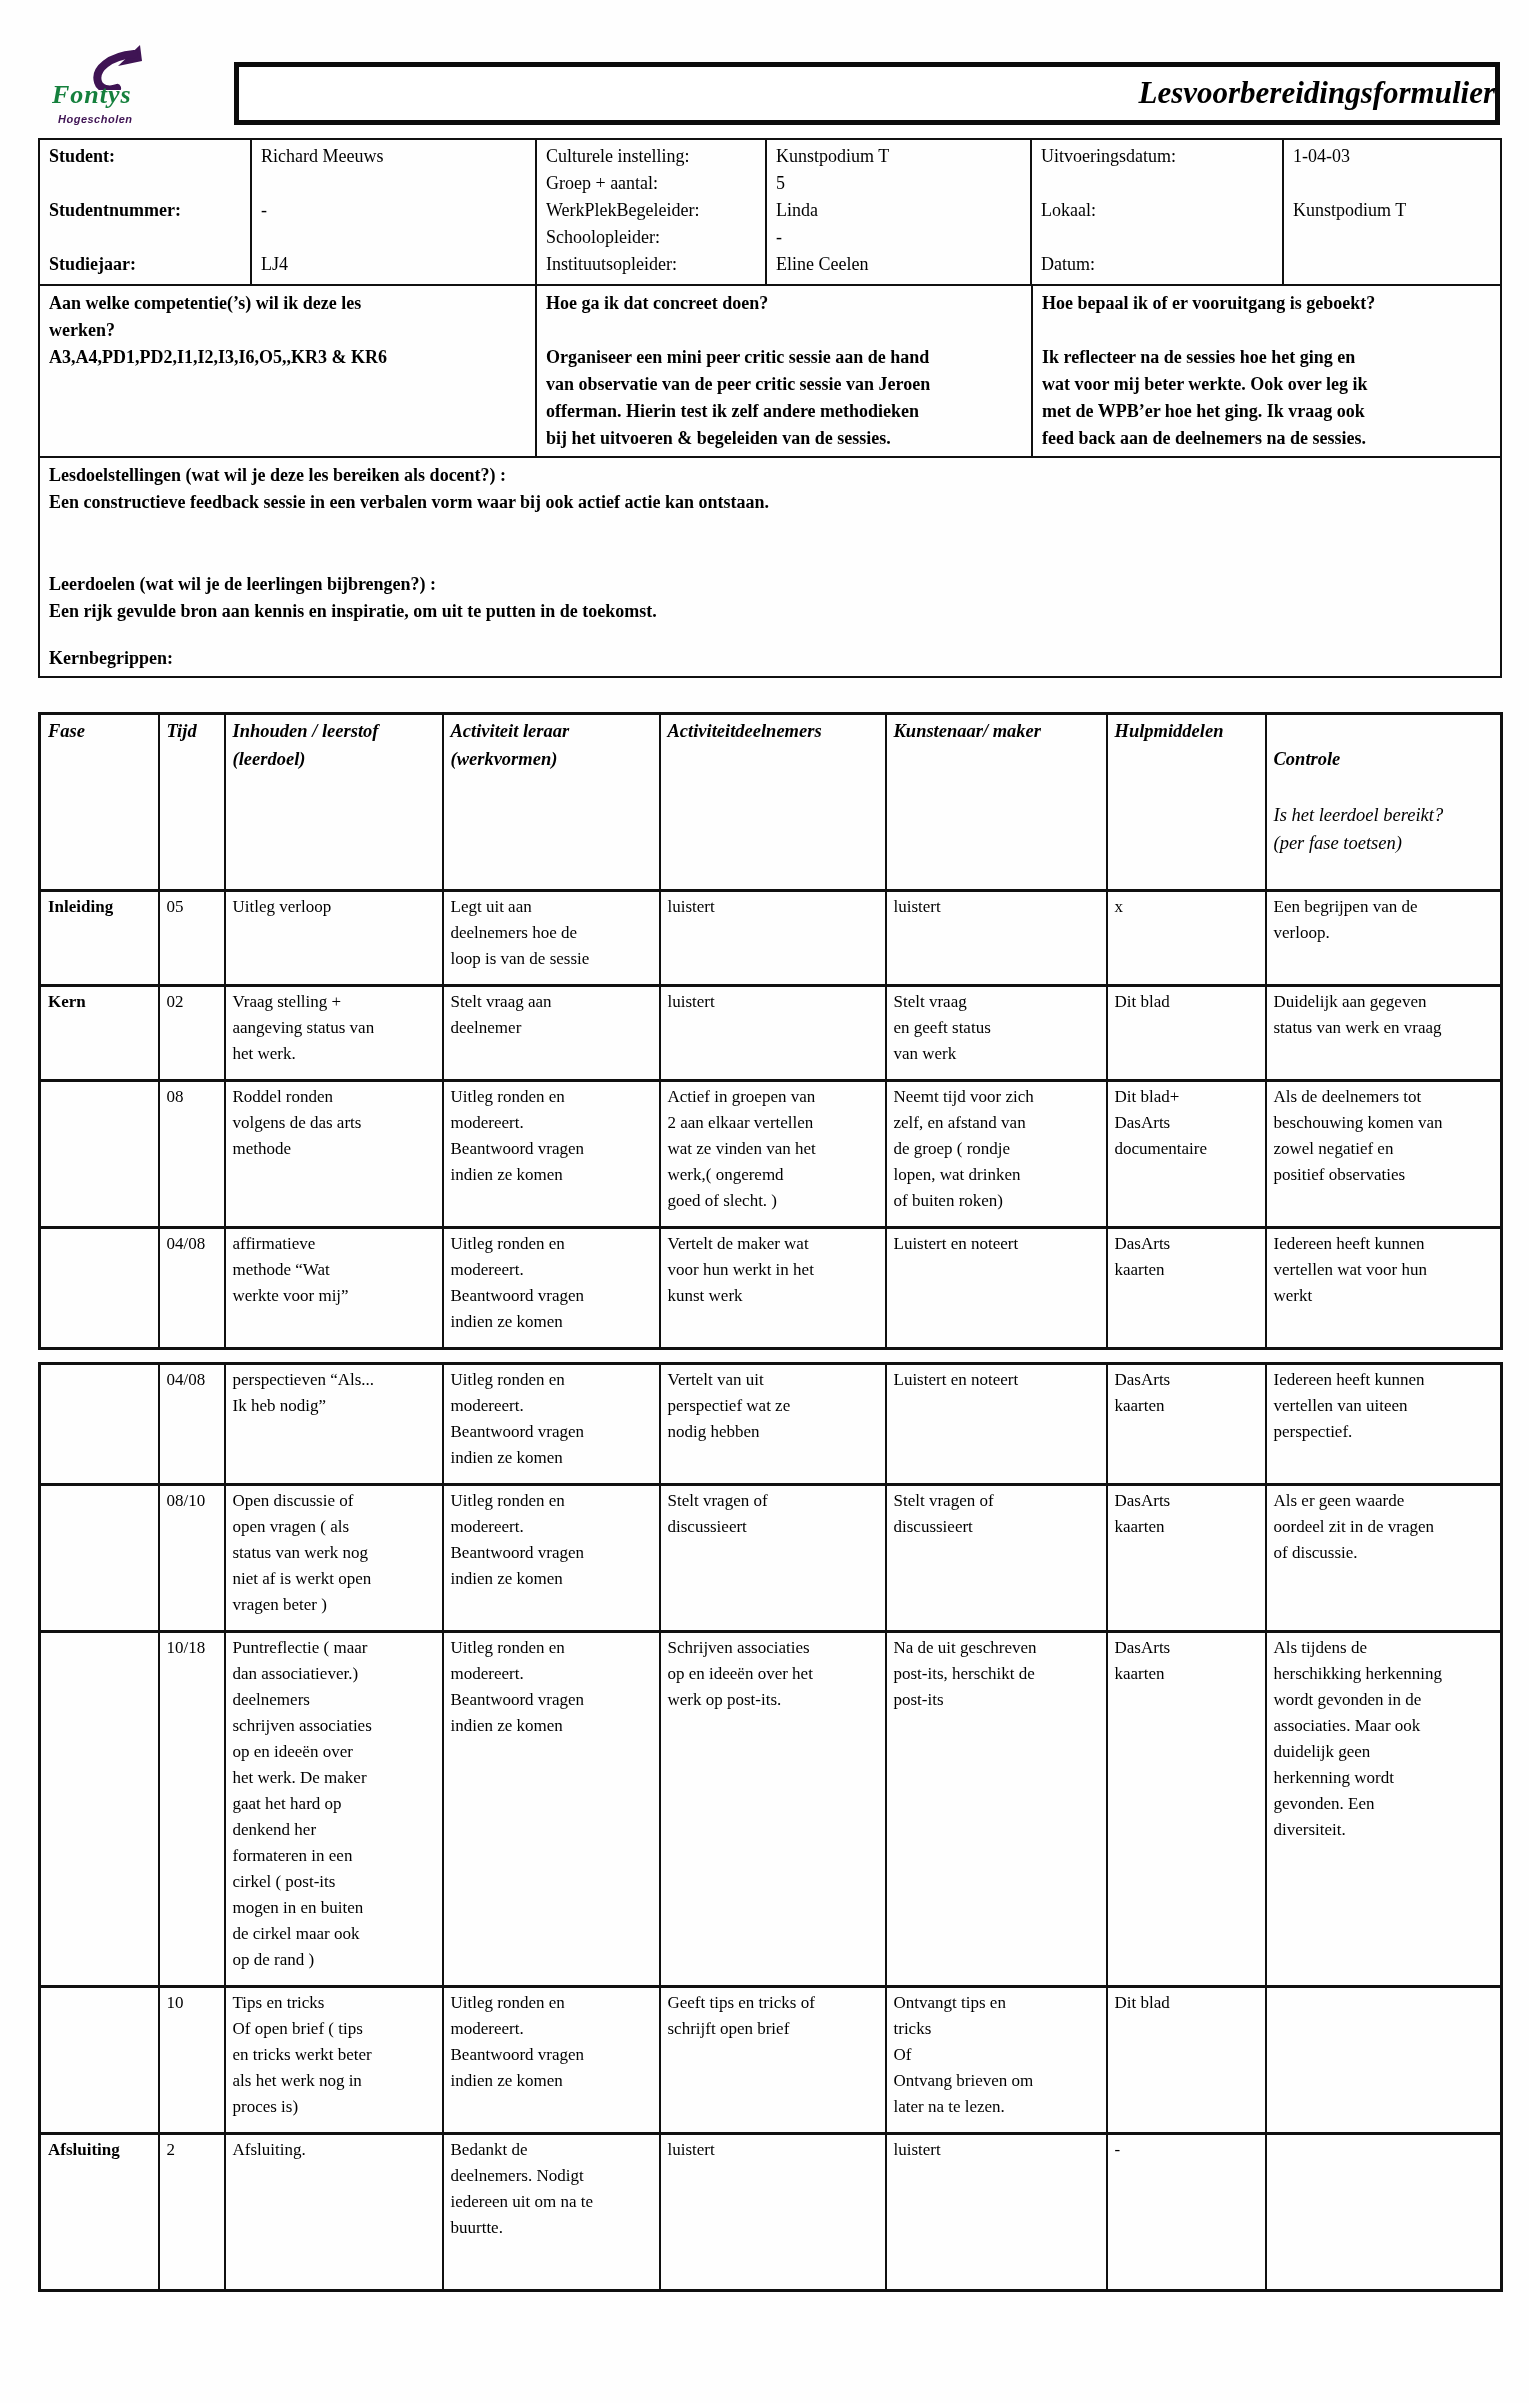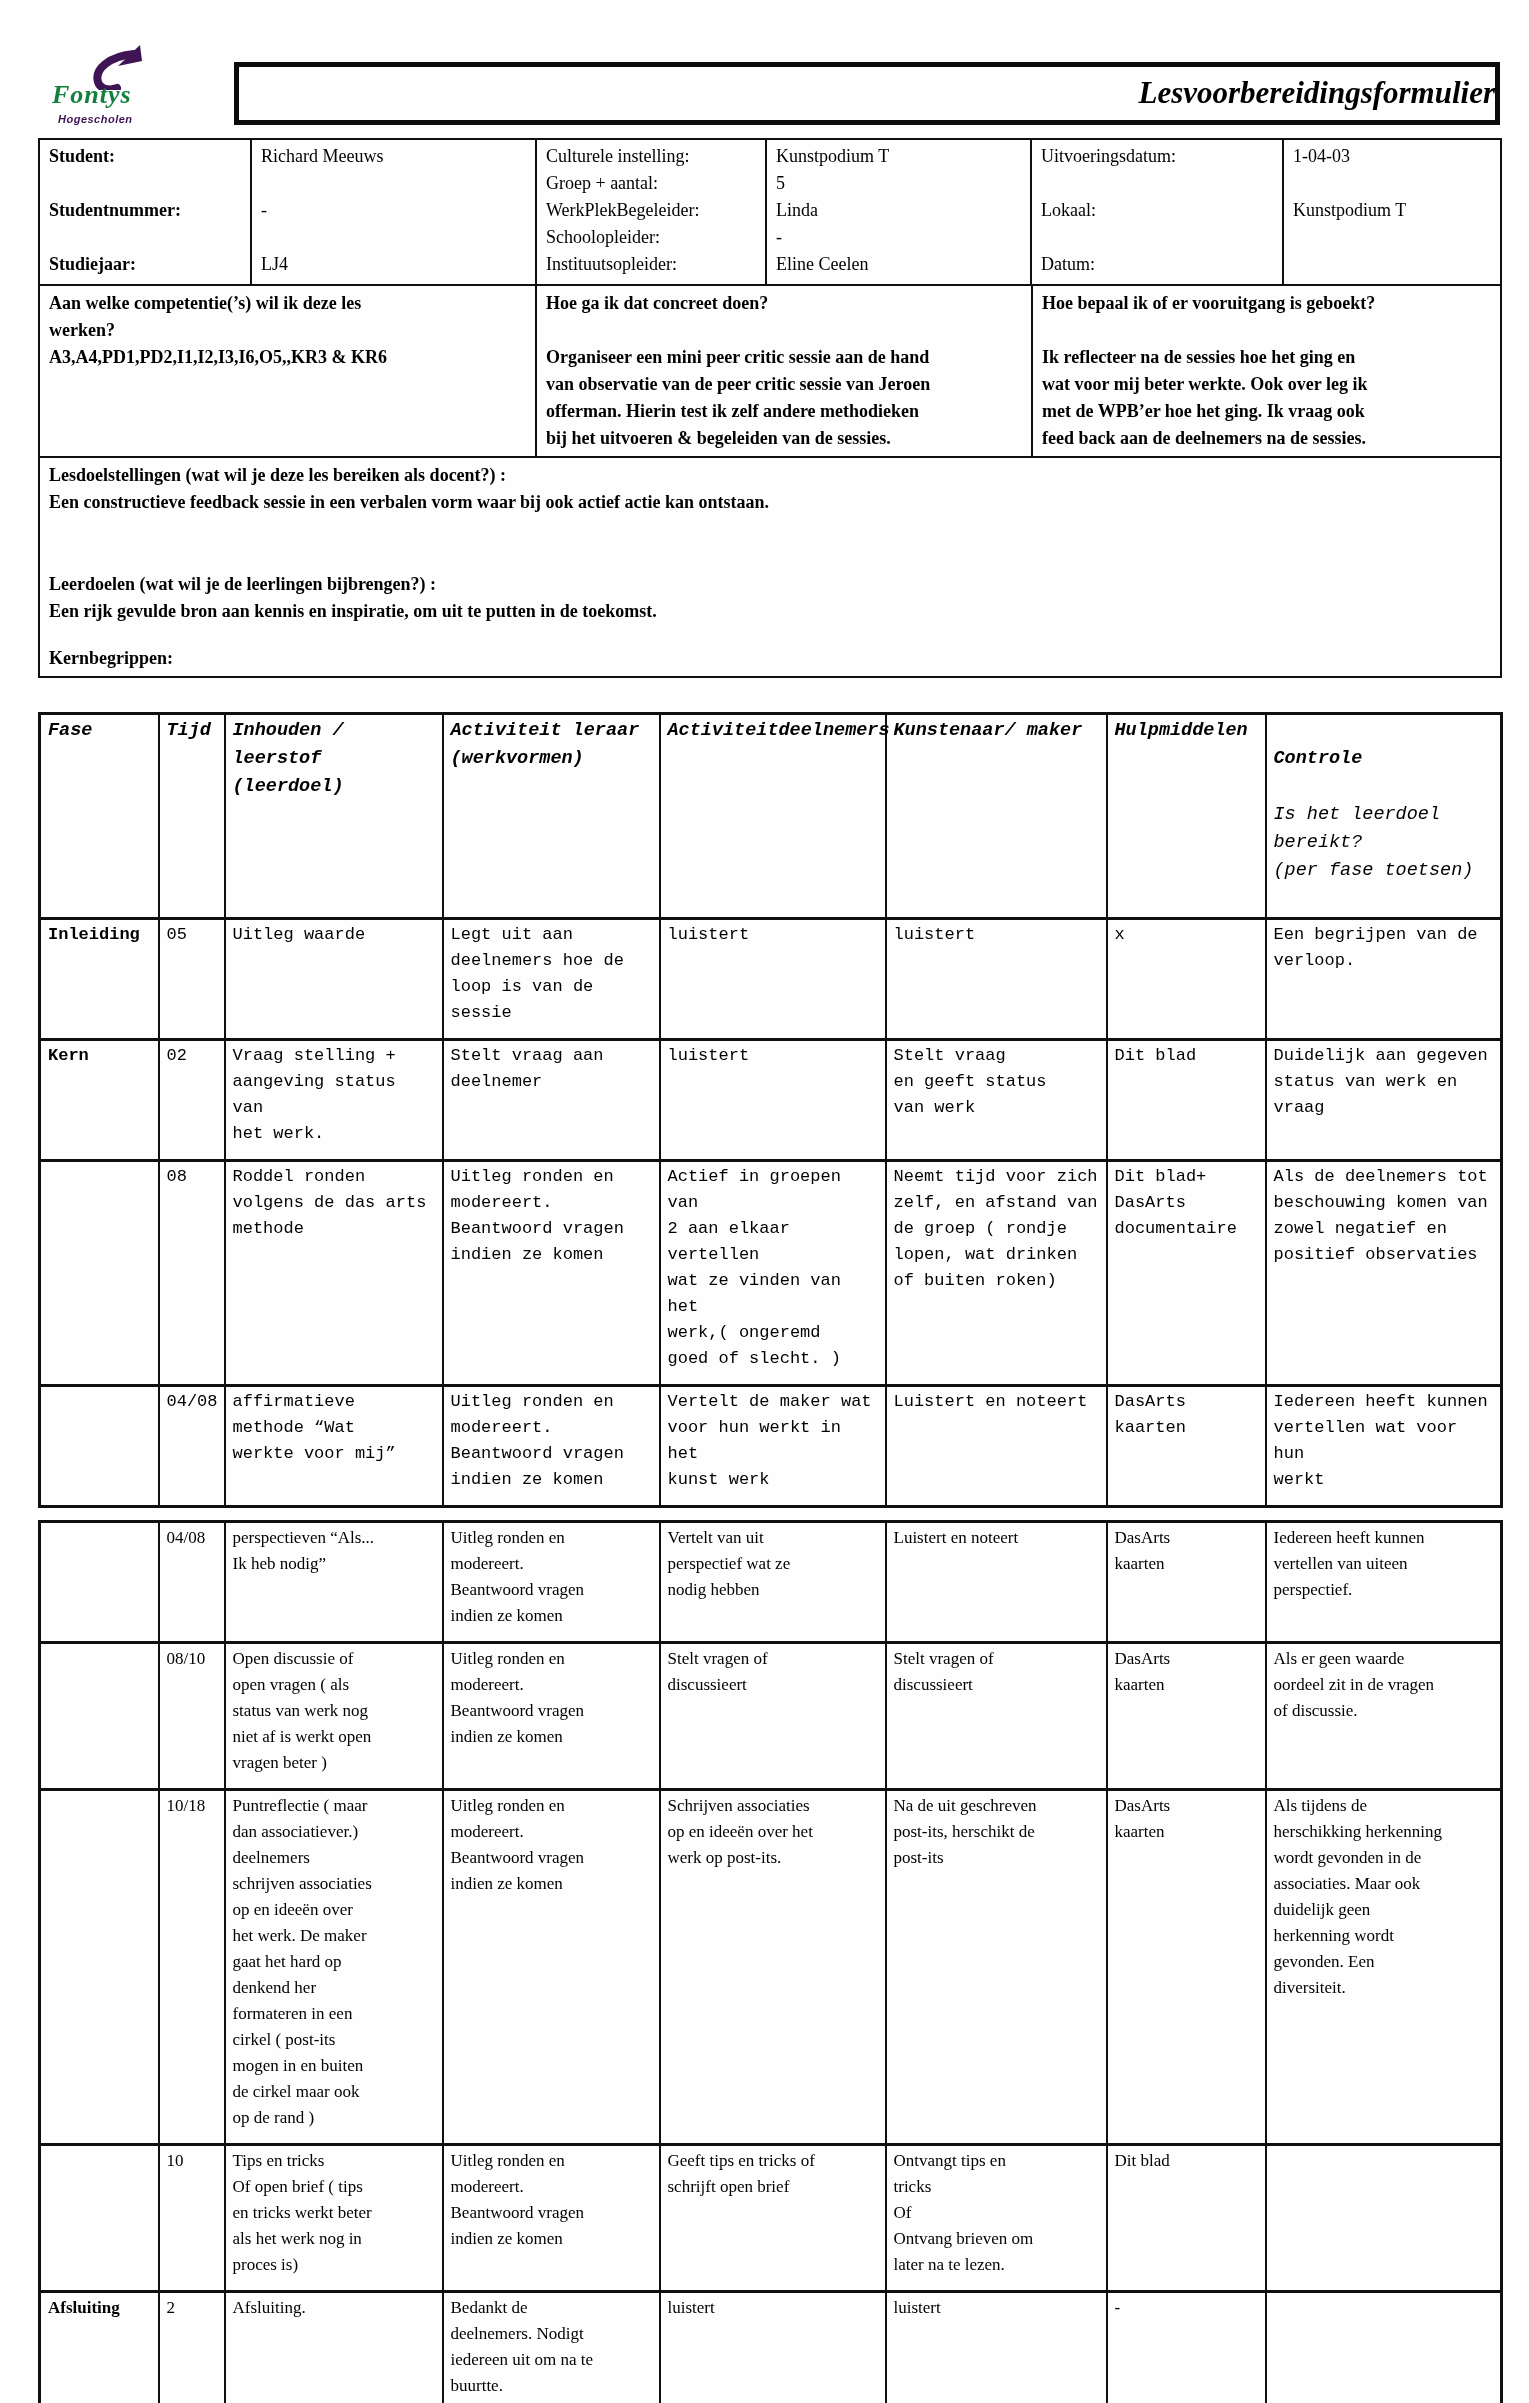--- a/index.html
+++ b/index.html
@@ -53,21 +53,21 @@
   .pre { white-space:pre-line; }
   .ans.gap { margin-top:27px; }
   .lesonderwerp-cell { height:36px; padding-top:3px; }
   .lesdoelen-cell { padding-bottom:62px; }
   .mt55 { margin-top:55px; }
   .mt20 { margin-top:20px; }
   .beginsituatie-row td { border-top:4px solid #101010; padding-bottom:42px; }
 
   
   .work-table { border:3px solid #101010; }
-  .work-table-a { margin-top:34px;font-family:Liberation Mono, monospace; }
+  .work-table-a { margin-top:34px; }
   .work-table-b { margin-top:12px; }
   .work-table tr { border-bottom:3px solid #101010; }
   .work-table td, .work-table th {
     border:2px solid #101010; padding:2px 6px 12px 7px;
     font-size:17px; line-height:26px; white-space:pre-line;
   }
   .wt-head th {
     font-style:italic; font-weight:bold; font-size:18.5px; line-height:28px;
     padding-bottom:4px;
   }
@@ -215,21 +215,21 @@
       <th>Hulpmiddelen</th>
       <th>
         <div>Controle</div>
         <div class="sub">Is het leerdoel bereikt?
 (per fase toetsen)</div>
       </th>
     </tr>
     <tr>
       <td class="fase-cell">Inleiding</td>
       <td>05</td>
-      <td>Uitleg waarde</td>
+      <td>Uitleg verloop</td>
       <td>Legt uit aan
 deelnemers hoe de
 loop is van de sessie</td>
       <td>luistert</td>
       <td>luistert</td>
       <td>x</td>
       <td>Een begrijpen van de
 verloop.</td>
     </tr>
     <tr>

